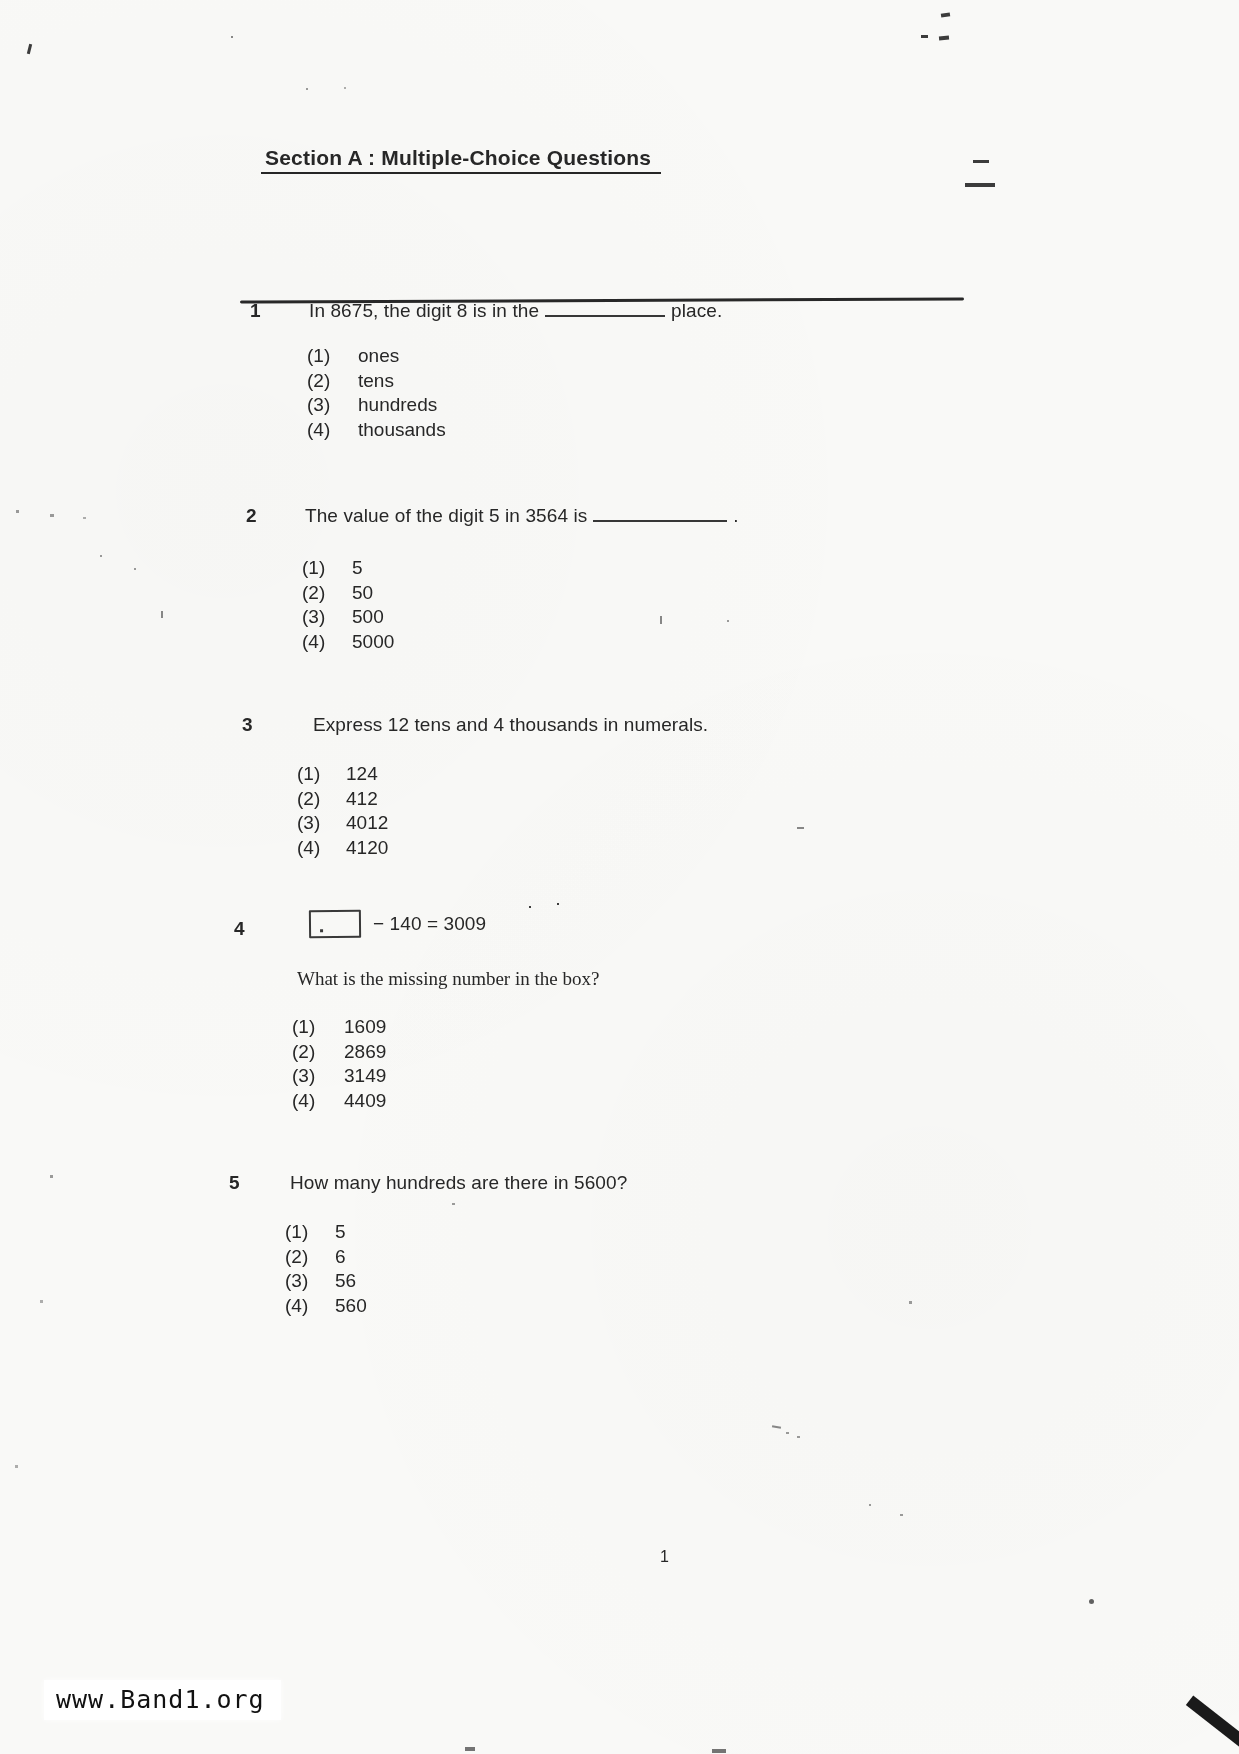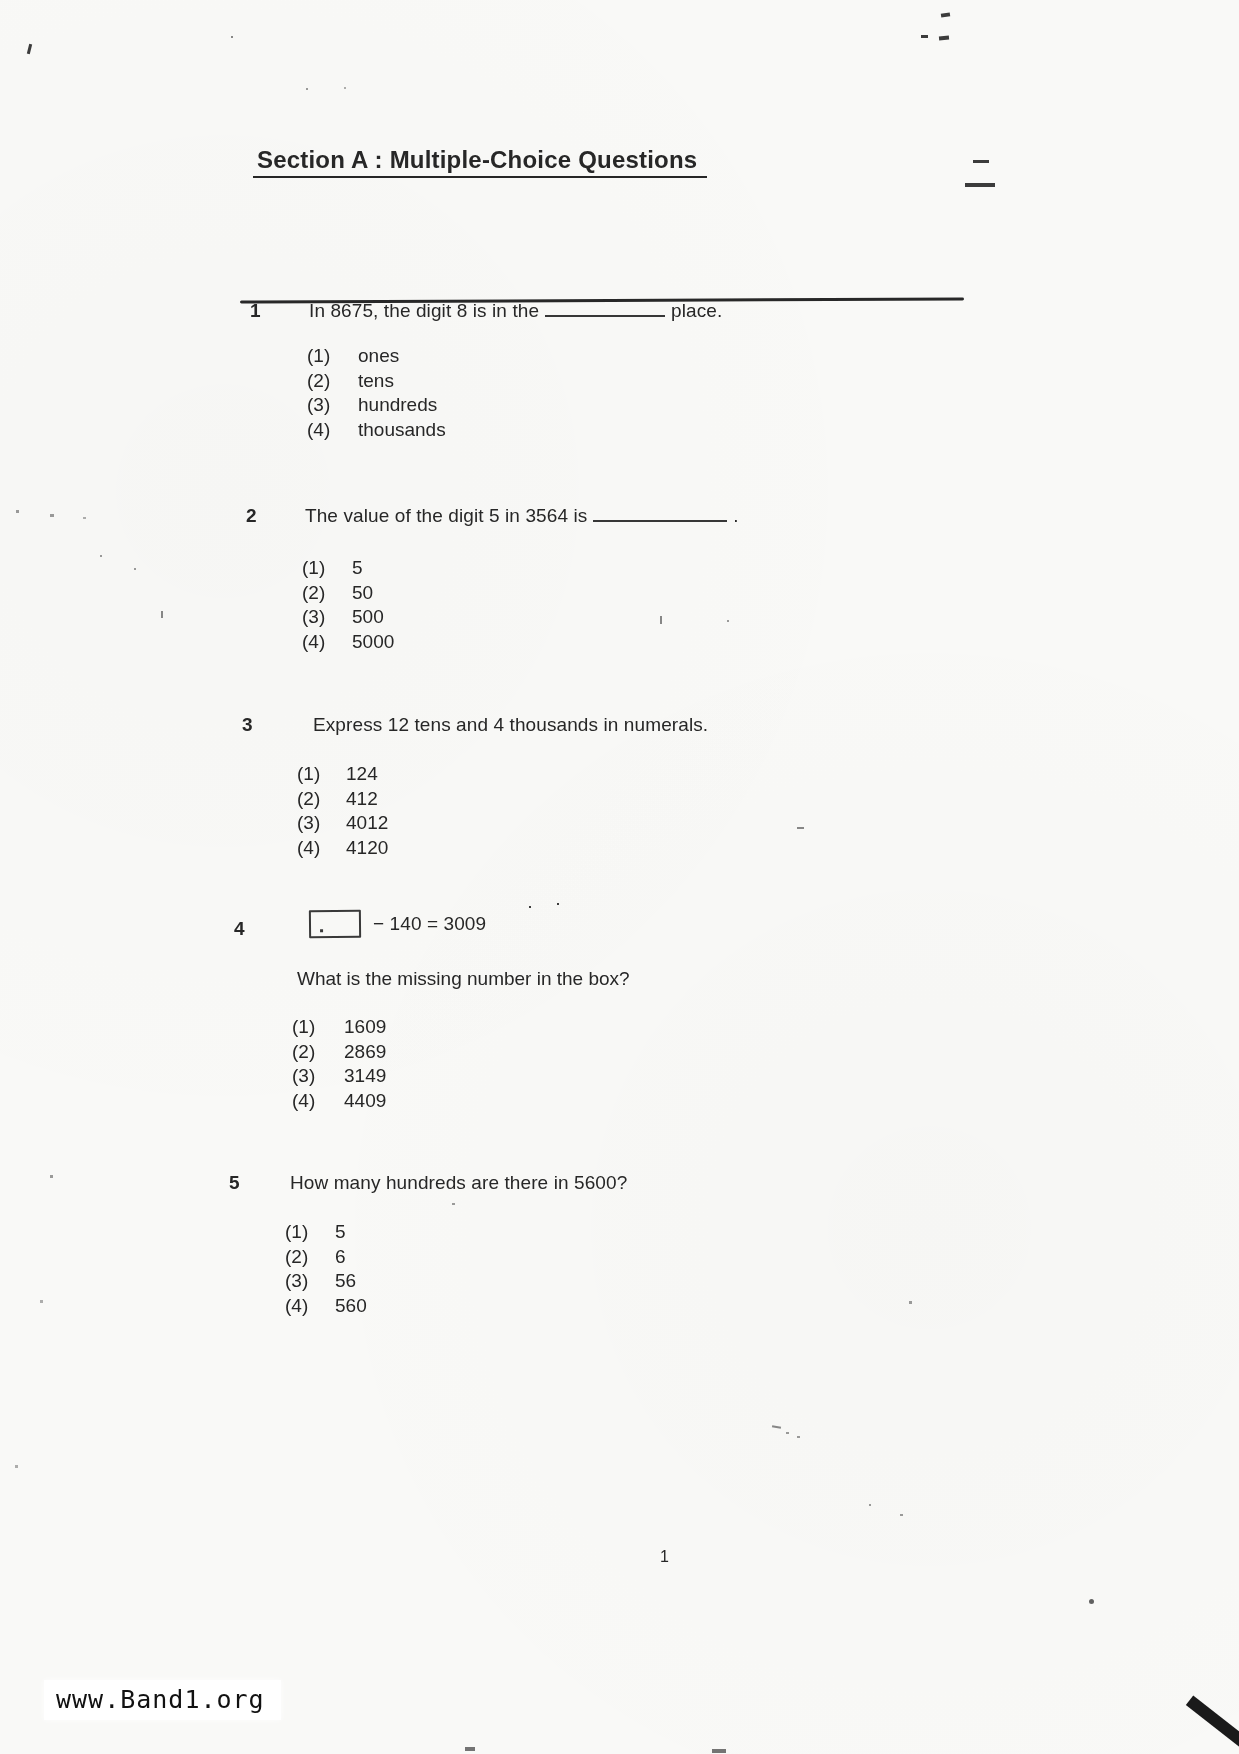--- a/index.html
+++ b/index.html
@@ -16,23 +16,23 @@
       #f9f9f7;
   }
   .content {
     position:absolute; inset:0;
     color:#2b2b2b;
     filter: blur(0.4px) contrast(1.05);
   }
   .section-header { position:absolute; left:245px; top:146px; width:724px; }
   .section-title {
     display:inline-block;
-    font-size:24px; font-weight:700; letter-spacing:0.2px;
+    font-size:21px; font-weight:700; letter-spacing:0.2px;
     border-bottom:2px solid #2a2a2a;
-    padding:0 10px 2px 4px; margin-left:8px;
+    padding:0 10px 2px 4px; margin-left:16px;
   }
   .intro {
     margin:7px 0 0 0; font-size:19px; line-height:25px;
     text-align:justify; word-spacing:2px; letter-spacing:0.1px;
   }
   .marks-note { display:inline-block; margin-left:40px; white-space:nowrap; }
   .divider {
     position:absolute; left:240px; top:299px; width:724px; height:3px;
     background:#2c2c2c; border-radius:2px; transform:rotate(-0.25deg);
   }
@@ -112,21 +112,21 @@
         <div class="opt-row"><span class="opt-label" style="width:49px;">(3)</span><span class="opt-text">4012</span></div>
         <div class="opt-row"><span class="opt-label" style="width:49px;">(4)</span><span class="opt-text">4120</span></div>
       </div>
     </div>
 
     <div class="question" style="top:910px;">
       <span class="q-num" style="left:234px; top:8px;">4</span>
       <span class="q-body eq-line" style="left:297px;padding-left:12px;">
         <span class="eq-box"><span class="dot"></span></span><span class="eq-text">− 140 = 3009</span>
       </span>
-      <span class="q4-text" style="left:297px; top:58px;"><span>What is the missing number in the box?</span></span>
+      <span class="q4-text" style="left:297px; top:58px;font-family:Liberation Serif, serif;"><span>What is the missing number in the box?</span></span>
       <div class="options" style="left:292px; top:105px;">
         <div class="opt-row"><span class="opt-label" style="width:52px;">(1)</span><span class="opt-text">1609</span></div>
         <div class="opt-row"><span class="opt-label" style="width:52px;">(2)</span><span class="opt-text">2869</span></div>
         <div class="opt-row"><span class="opt-label" style="width:52px;">(3)</span><span class="opt-text">3149</span></div>
         <div class="opt-row"><span class="opt-label" style="width:52px;">(4)</span><span class="opt-text">4409</span></div>
       </div>
     </div>
 
     <div class="question" style="top:1172px;">
       <span class="q-num" style="left:229px;">5</span>

